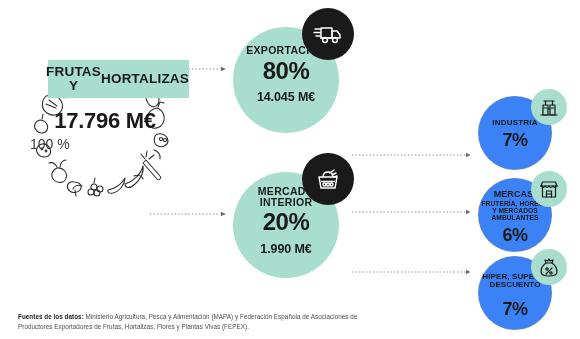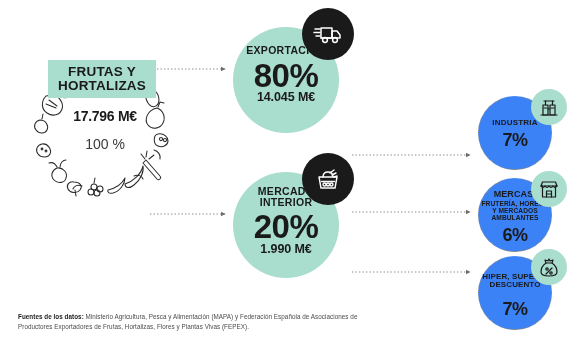--- a/index.html
+++ b/index.html
@@ -10,47 +10,47 @@
     color:#1a1a1a;
     overflow:hidden;
     position:relative;
   }
   #infographic{position:absolute;left:0;top:0;width:580px;height:339px;}
 
   
   .source-node{position:absolute;left:8px;top:52px;width:190px;height:180px;}
   .wreath{position:absolute;left:22px;top:4px;width:150px;height:150px;}
   .source-banner{
-    position:absolute;left:40px;top:8px;width:108px;height:38px;
+    position:absolute;left:40px;top:8px;width:141px;height:38px;
     background:var(--mint);
-    display:flex;flex-direction:column;align-items:center;justify-content:center;
+    display:flex;flex-direction:row;align-items:center;justify-content:flex-end;
     line-height:1.05;
   }
   .source-banner span{
     font-size:13.5px;font-weight:bold;letter-spacing:.2px;color:#1a1a1a;
     display:block;text-align:center;
   }
   .source-value{
     position:absolute;left:22px;top:56px;width:150px;text-align:center;
-    font-size:14px;font-weight:bold;letter-spacing:-.3px;
+    font-size:22px;font-weight:bold;letter-spacing:-.3px;
   }
   .source-pct{
-    position:absolute;left:22px;top:84px;width:150px;text-align:center;
+    position:absolute;left:22px;top:84px;width:150px;text-align:left;
     font-size:14px;font-weight:500;color:#3a3a3a;
   }
 
   
   .bubble{position:absolute;border-radius:50%;background:var(--mint);}
   .bubble .b-label{
     position:absolute;left:0;width:100%;text-align:center;
     font-size:10.5px;font-weight:bold;letter-spacing:.3px;line-height:1.05;
   }
   .bubble .b-pct{
     position:absolute;left:0;width:100%;text-align:center;
-    font-size:33px;font-weight:bold;letter-spacing:-.5px;
+    font-size:24px;font-weight:bold;letter-spacing:-.5px;
   }
   .bubble .b-val{
     position:absolute;left:0;width:100%;text-align:center;
     font-size:12.5px;font-weight:bold;letter-spacing:-.1px;
   }
   #bubble-export{left:233px;top:27px;width:106px;height:106px;}
   #bubble-export .b-label{top:18px;}
   #bubble-export .b-pct{top:30px;}
   #bubble-export .b-val{top:63px;text-align:center;}
   #bubble-domestic{left:233px;top:172px;width:106px;height:106px;}

